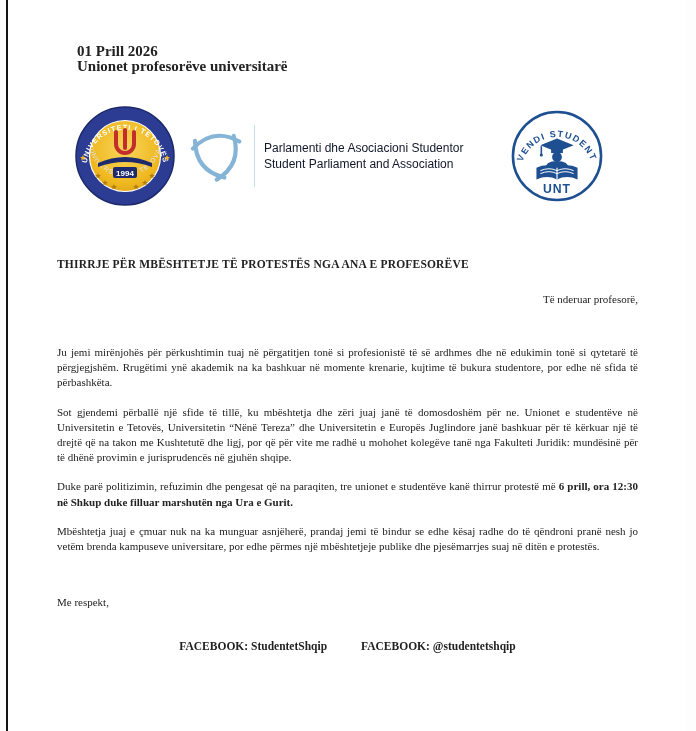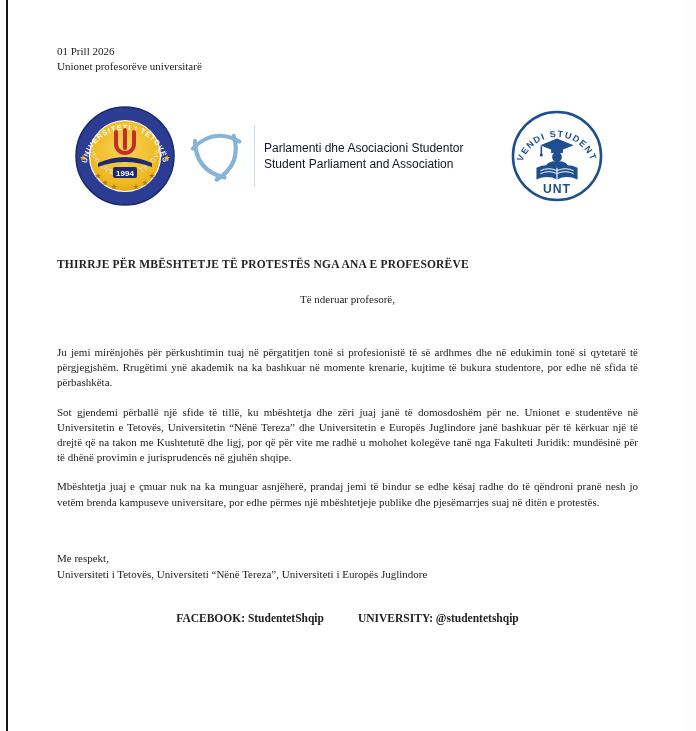--- a/index.html
+++ b/index.html
@@ -13,38 +13,38 @@
   }
   .scan-edge{position:absolute;top:0;bottom:0;width:2px;background:#141414;}
   .scan-edge.left{left:6px;}
   .scan-edge.right{left:684px;}
   .page{
     position:absolute;left:8px;right:10px;top:0;bottom:0;
     background:#fff;
     padding:44px 48px 0 49px;
     box-sizing:border-box;
   }
-  .dateblock{font-size:11px;line-height:15px;}
+  .dateblock{margin-left:20px;font-size:15px;line-height:15px;font-weight:bold;}
   .logo-row{
     margin-top:30px;height:104px;
     display:flex;align-items:center;
   }
   .tetova-wrap{margin-left:18px;width:100px;height:100px;flex:0 0 auto;}
   .swirl-wrap{margin-left:8px;flex:0 0 auto;}
   .logo-divider{width:1px;height:62px;background:#c9dcec;margin:0 9px 0 3px;}
   .parl-text{flex:0 0 auto;font-family:"Liberation Sans", sans-serif;color:#0f172a;}
   .parl-text .l1{font-size:12px;line-height:16px;}
   .parl-text .l2{font-size:10.5px;line-height:15px;}
   .parl-text .l3{font-size:12px;line-height:16px;}
   .unt-wrap{margin-left:auto;margin-right:34px;width:94px;height:94px;flex:0 0 auto;}
   .title{
     margin-top:50px;text-align:left;
     font-size:11.5px;font-weight:bold;letter-spacing:.2px;
   }
-  .salutation{margin-top:23px;text-align:center;font-size:11px;}
+  .salutation{margin-top:23px;text-align:right;font-size:11px;}
   .body-text{font-size:11px;line-height:15.2px;text-align:justify;}
   .para{margin-top:14px;}
   .para.first{margin-top:40px;}
   .bold{font-weight:bold;}
   .closing{margin-top:40px;font-size:11px;line-height:16.5px;}
   .closing .signatory{font-weight:bold;}
   .footer{
     margin-top:29px;text-align:center;
     font-size:11.5px;font-weight:bold;
   }
@@ -156,25 +156,25 @@
     </div>
   </div>
 
   <div class="title">THIRRJE PËR MBËSHTETJE TË PROTESTËS NGA ANA E PROFESORËVE</div>
 
   <div class="salutation">Të nderuar profesorë,</div>
 
   <div class="body-text">
     <p class="para first">Ju jemi mirënjohës për përkushtimin tuaj në përgatitjen tonë si profesionistë të së ardhmes dhe në edukimin tonë si qytetarë të përgjegjshëm. Rrugëtimi ynë akademik na ka bashkuar në momente krenarie, kujtime të bukura studentore, por edhe në sfida të përbashkëta.</p>
     <p class="para">Sot gjendemi përballë një sfide të tillë, ku mbështetja dhe zëri juaj janë të domosdoshëm për ne. Unionet e studentëve në Universitetin e Tetovës, Universitetin “Nënë Tereza” dhe Universitetin e Europës Juglindore janë bashkuar për të kërkuar një të drejtë që na takon me Kushtetutë dhe ligj, por që për vite me radhë u mohohet kolegëve tanë nga Fakulteti Juridik: mundësinë për të dhënë provimin e jurisprudencës në gjuhën shqipe.</p>
+    <p class="para"><span>Duke parë politizimin, refuzimin dhe pengesat që na paraqiten, tre unionet e studentëve kanë thirrur protestë më </span><span class="bold">6 prill, ora 12:30 në Shkup duke filluar marshutën nga Ura e Gurit.</span></p>
     <p class="para">Mbështetja juaj e çmuar nuk na ka munguar asnjëherë, prandaj jemi të bindur se edhe kësaj radhe do të qëndroni pranë nesh jo vetëm brenda kampuseve universitare, por edhe përmes një mbështetjeje publike dhe pjesëmarrjes suaj në ditën e protestës.</p>
   </div>
 
   <div class="closing">
     <div>Me respekt,</div>
-    <div>Universiteti i Tetovës, Universiteti “Nënë Tereza”, Universiteti i Europës Juglindore</div>
   </div>
 
   <div class="footer">
-    <span>FACEBOOK: StudentetShqip</span><span class="gap"></span><span>UNIVERSITY: @studentetshqip</span>
+    <span>FACEBOOK: StudentetShqip</span><span class="gap"></span><span>FACEBOOK: @studentetshqip</span>
   </div>
 
 </div>
 
 </body></html>

